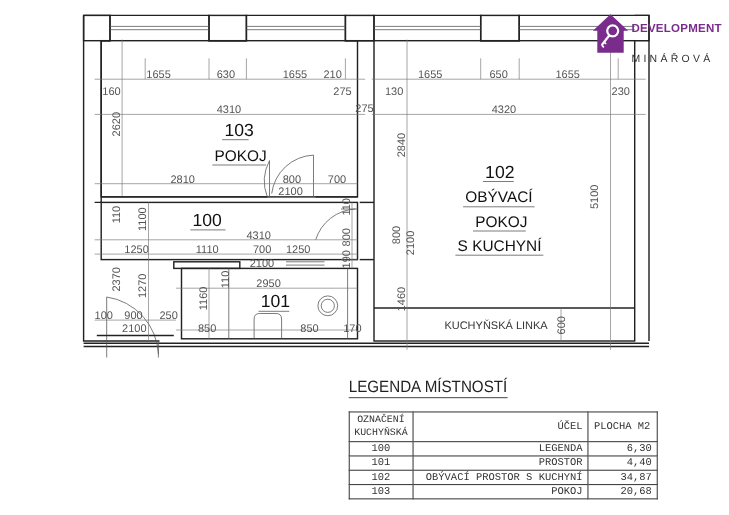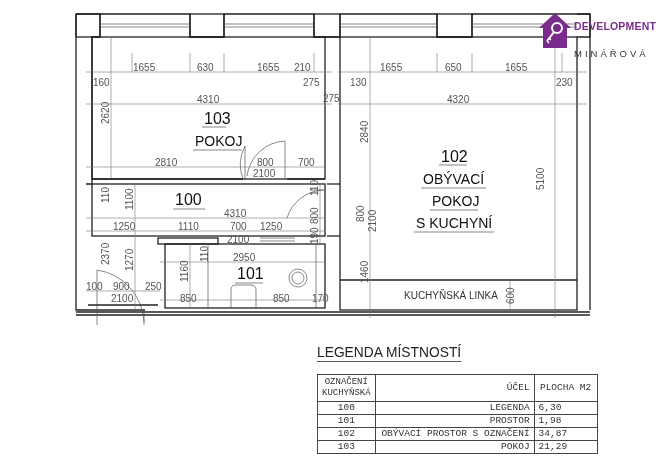--- a/index.html
+++ b/index.html
@@ -18,21 +18,21 @@
   .logo-min { position: absolute; left: 37px; top: 22px; font-family: "Liberation Sans", sans-serif; font-size: 9.5px; color: #333; letter-spacing: 3px; margin-top: 16px; }
 
   .legend-title { position: absolute; left: 317px; top: 343px; font-family: "Liberation Sans", sans-serif; font-size: 15px; color: #222; border-bottom: 1px solid #555; padding-bottom: 1px; transform: scaleX(0.92); transform-origin: left; }
   table.legend { position: absolute; left: 317px; top: 374px; border-collapse: collapse; font-family: Liberation Mono, monospace; font-size: 9.5px; color: #333; border-radius: 28px; }
   table.legend td, table.legend th { border: 1px solid #444; padding: 0 4px; font-weight: normal; line-height: 12px; }
   table.legend th { height: 26px; }
   table.legend th.c1 { width: 48px; text-align: center; line-height: 11px; font-size: 9px; }
   table.legend th.c2, table.legend td.c2 { width: 150px; text-align: right; }
   table.legend th.c3 { width: 54px; text-align: center; }
   table.legend td.c1 { text-align: center; }
-  table.legend td.c3 { }
+  table.legend td.c3 { text-align: right; }
 </style>
 </head>
 <body>
 
 <svg id="plan" width="663" height="468" viewBox="0 0 663 468">
 
   <g>
     <path class="wall" d="M76 14 L100 14 L100 37 L92 37 L92 184 L86 184 L86 184"></path>
     <rect class="wall" x="76" y="14" width="24" height="23"></rect>
     <path class="wall" d="M76 14 L76 310 L145 310"></path>
@@ -222,26 +222,26 @@
     <th class="c3">PLOCHA  M2</th>
   </tr>
   <tr>
     <td class="c1">100</td>
     <td class="c2">LEGENDA</td>
     <td class="c3">6,30</td>
   </tr>
   <tr>
     <td class="c1">101</td>
     <td class="c2">PROSTOR</td>
-    <td class="c3">1,98</td>
+    <td class="c3">4,40</td>
   </tr>
   <tr>
     <td class="c1">102</td>
-    <td class="c2">OBÝVACÍ  PROSTOR  S  OZNAČENÍ</td>
+    <td class="c2">OBÝVACÍ  PROSTOR  S  KUCHYNÍ</td>
     <td class="c3">34,87</td>
   </tr>
   <tr>
     <td class="c1">103</td>
     <td class="c2">POKOJ</td>
-    <td class="c3">21,29</td>
+    <td class="c3">20,68</td>
   </tr>
 </tbody>
   </table>
 
 </body></html>

